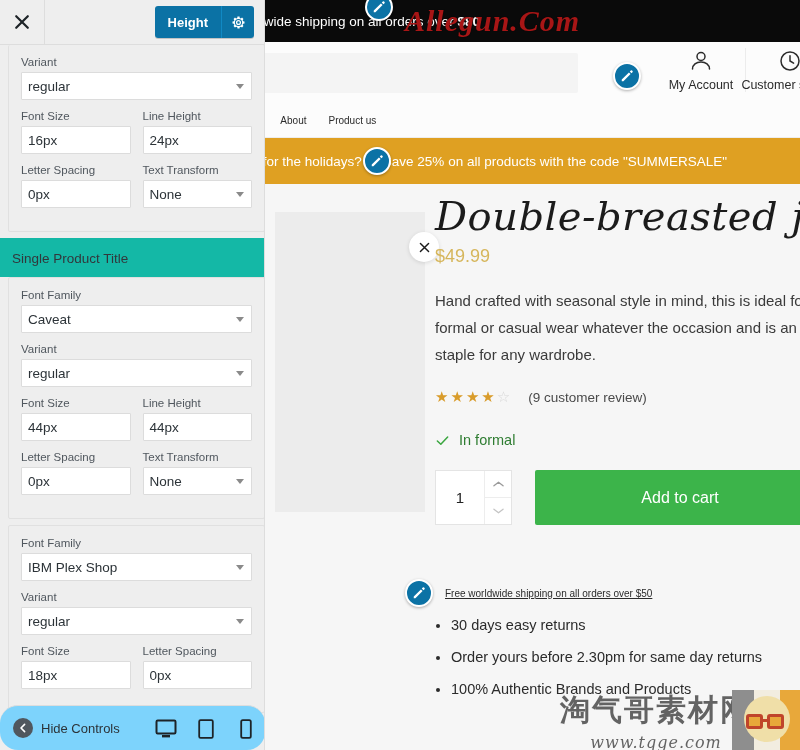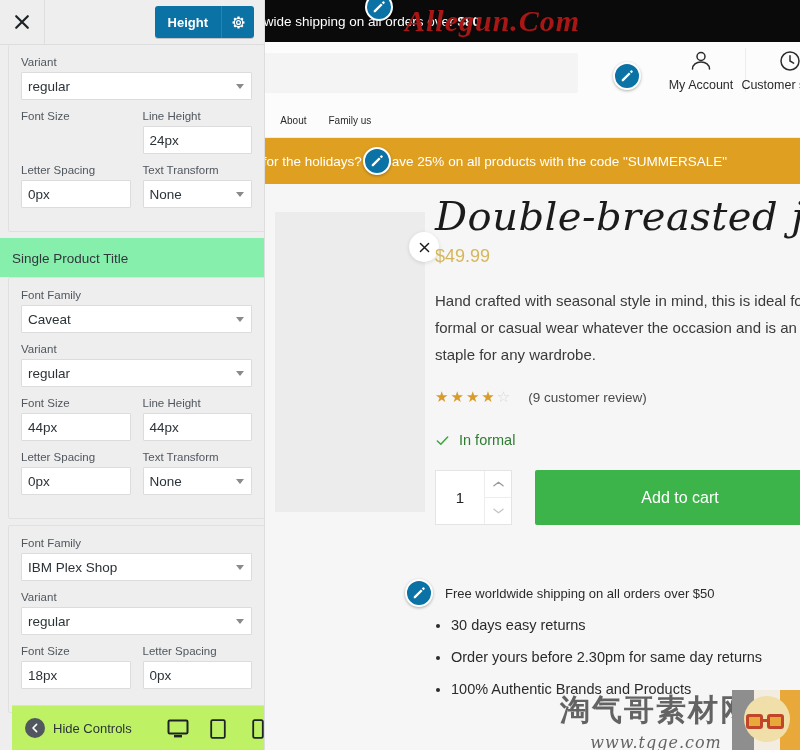--- a/index.html
+++ b/index.html
@@ -84,21 +84,21 @@
     height: 682px;
     overflow: hidden;
     background: #eeeeee;
   }
   .cz-scroll { padding: 0 0 10px 0; }
 
   .section-title {
     font-size: 13.5px;
     color: #32373c;
     padding: 13px 12px 11px 12px;
-    background: #86efac;
+    background: #14b8a6;
     font-family: "Liberation Sans", sans-serif;
   }
   .panel-card {
     margin: 0 0 6px 8px;
     background: #eeeeee;
     border: 1px solid #e0e0e0;
     border-radius: 2px;
     padding: 10px 12px 14px 12px;
     box-sizing: border-box;
   }
@@ -136,28 +136,29 @@
     width: 0; height: 0;
     border-left: 4px solid transparent;
     border-right: 4px solid transparent;
     border-top: 5px solid #8a8a8a;
   }
   .row2 { display: flex; gap: 12px; margin-bottom: 9px; }
   .row2 > .field { flex: 1; margin-bottom: 0; }
 
   .cz-footer {
     position: absolute;
-    left: 12px; bottom: 0;
+    left: 0; bottom: 0;
     width: 265px;
     height: 45px;
-    background: #bef264;
+    background: #7dd3fc;
     border-top: 1px solid #dddddd;
     box-sizing: border-box;
     display: flex;
     align-items: center;
+    border-radius: 18px;
   }
   .hide-controls {
     display: flex; align-items: center; gap: 8px;
     margin-left: 13px;
     cursor: pointer;
   }
   .hc-circle {
     width: 20px; height: 20px; border-radius: 50%;
     background: #50575e;
     display: flex; align-items: center; justify-content: center;
@@ -380,21 +381,21 @@
     cursor: pointer;
     border-radius: 2px;
     font-family: "Liberation Sans", sans-serif;
   }
 
   .ship-row {
     position: absolute;
     left: 140px; top: 395px;
     display: flex; align-items: center; gap: 12px;
   }
-  .ship-text { font-size: 13px; color: #2b2b2b; white-space: nowrap; }
+  .ship-text { font-size: 10px; color: #2b2b2b; white-space: nowrap; text-decoration: underline; }
   .bullets {
     position: absolute;
     left: 168px; top: 425px;
     margin: 0;
     padding-left: 18px;
     font-size: 14.5px;
     color: #2b2b2b;
     line-height: 32px;
   }
   .bullets li { white-space: nowrap; }
@@ -484,20 +485,23 @@
             <div class="field">
               <span class="field-label">Variant</span>
               <div class="ctl sel">
                 <span>regular</span>
                 <span class="caret"></span>
               </div>
             </div>
             <div class="row2">
               <div class="field">
                 <span class="field-label">Font Size</span>
+                <div class="ctl">
+                  <span>16px</span>
+                </div>
               </div>
               <div class="field">
                 <span class="field-label">Line Height</span>
                 <div class="ctl">
                   <span>24px</span>
                 </div>
               </div>
             </div>
             <div class="row2">
               <div class="field">
@@ -660,21 +664,21 @@
               <circle cx="13" cy="13" r="9" fill="none" stroke="#2b2b2b" stroke-width="1.5"></circle>
               <path d="M13 7.8 V13 L16.6 15.2" fill="none" stroke="#2b2b2b" stroke-width="1.5" stroke-linecap="round"></path>
             </svg>
             <span class="acct-label">Customer service</span>
           </div>
         </div>
       </div>
       <div class="nav-row" id="nav-row">
           <span class="nav-link" style="margin-left: -60px;">Shop</span>
           <span class="nav-link">About</span>
-          <span class="nav-link">Family us</span>
+          <span class="nav-link">Product us</span>
         </div>
     </div>
 
     <div class="promo">
       <div class="promo-text">Ready for the holidays? — Save 25% on all products with the code "SUMMERSALE"</div>
       <div class="edit-pin" style="left:98px; top:9px;">
         <svg width="14" height="14" viewBox="0 0 16 16">
           <path fill="#ffffff" d="M2 12.1 L10.2 3.9 L12.1 5.8 L3.9 14 H2z M11.2 2.9 L12.4 1.7a1 1 0 0 1 1.4 0l.5.5a1 1 0 0 1 0 1.4l-1.2 1.2z"></path>
         </svg>
       </div>

